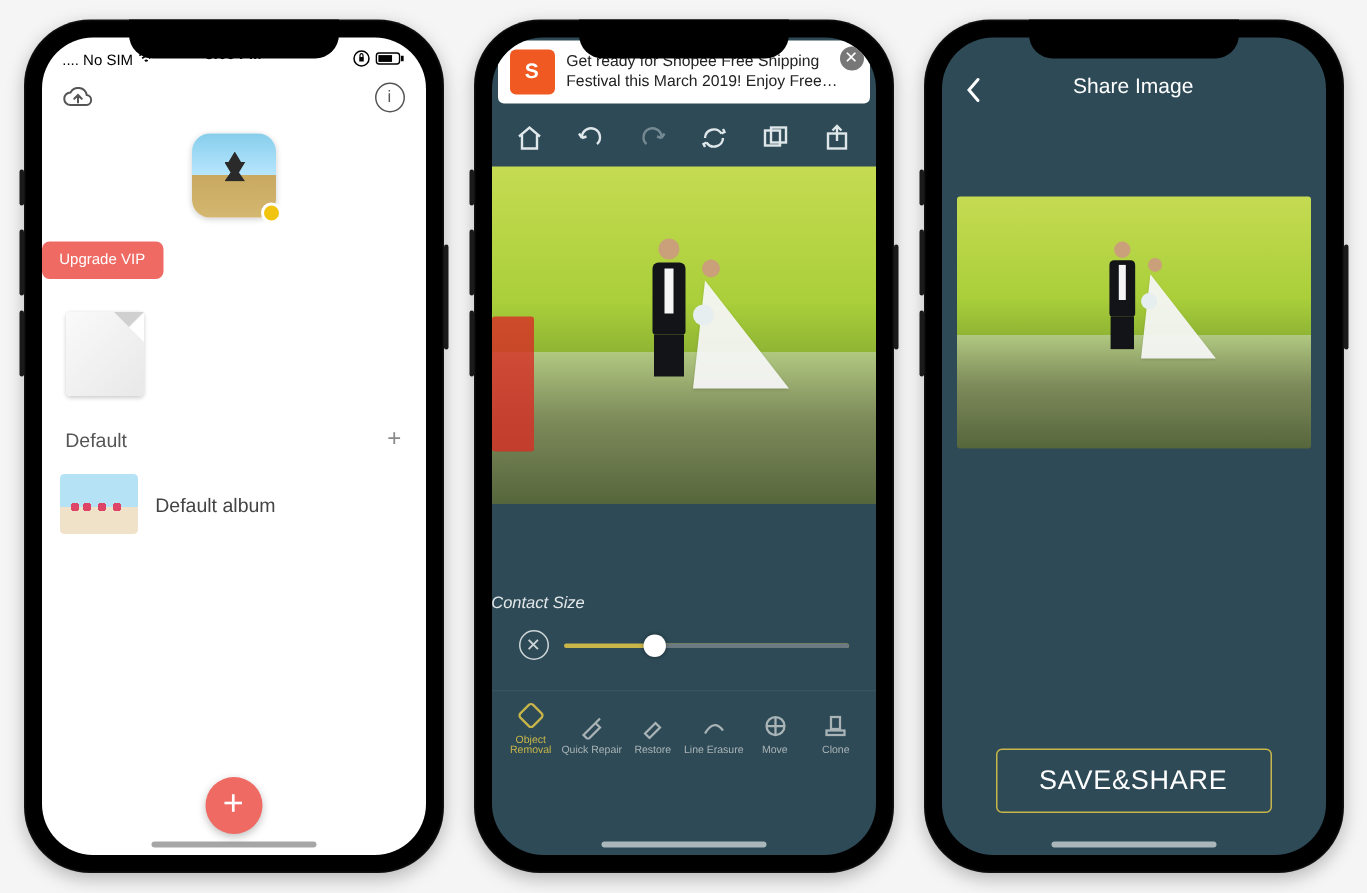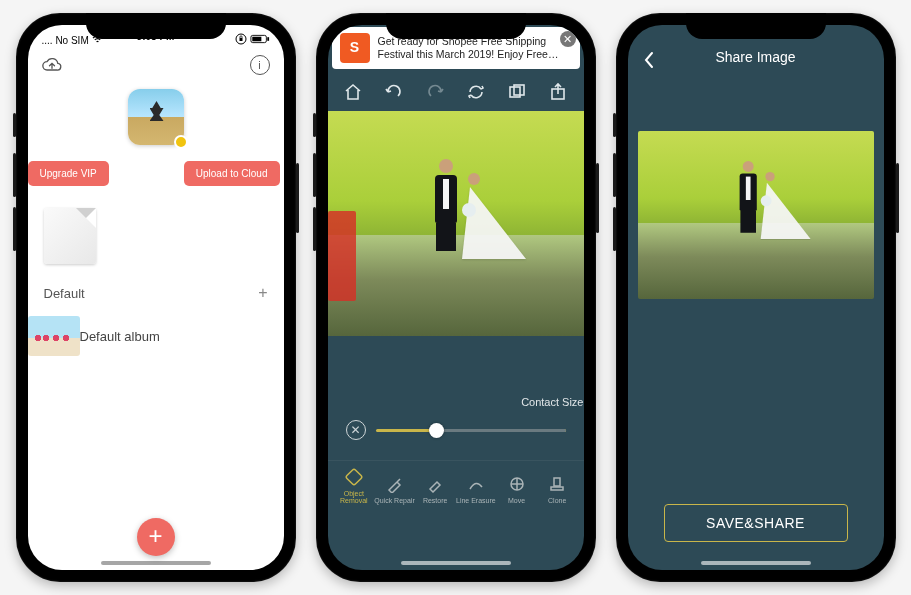--- a/index.html
+++ b/index.html
@@ -100,21 +100,21 @@
     width: 56px; height: 56px; border-radius: 12px;
     background: linear-gradient(180deg, #87CEEB 0%, #b8e6ff 50%, #c9a961 50%, #d4b770 100%);
     box-shadow: 0 1px 4px rgba(0,0,0,0.2);
     position: relative;
   }
   .app-thumb::after{
     content:""; position:absolute; left:22px; top:12px; width:14px; height:20px;
     background:#2a2a2a; clip-path: polygon(50% 0, 80% 35%, 100% 35%, 70% 70%,100% 100%,0 100%,30% 70%,0 35%,20% 35%);
   }
   .badge-dot{position:absolute; right:-4px; bottom:-4px;width:14px;height:14px;border-radius:50%;background:#f1c40f;border:2px solid #fff;}
-  .p1 .btn-row { display:flex; justify-content:space-between; gap:12px; padding: 12px 4px 18px 0;}
+  .p1 .btn-row { display:flex; justify-content:flex-start; gap:12px; padding: 12px 4px 18px 0;}
   .pill-btn {
     background: #ef6a63;
     color: #fff;
     font-size: 10px;
     padding: 7px 12px;
     border-radius: 5px;
     border: none;
   }
   .sec-header {
     display:flex; justify-content:space-between; align-items:center;
@@ -133,22 +133,22 @@
     box-shadow: 0 1px 3px rgba(0,0,0,0.2);
     position:relative;
   }
   .paper-thumb::before{
     content:""; position:absolute; top:0; right:0; width:20px; height:20px;
     background:linear-gradient(135deg,#fff 48%, #d0d0d0 52%);
     clip-path: polygon(0 0, 100% 100%, 0 100%);
     transform: rotate(180deg);
   }
   .album-row {
-    display:flex; align-items:center; 
-    padding: 8px 0;
+    display:flex; align-items:center; gap:12px;
+    padding: 8px 12px;
   }
   .album-thumb {
     width: 52px; height: 40px; border-radius:3px;
     background: linear-gradient(180deg,#b5e3f5 0%, #b5e3f5 55%, #efe2c8 55%);
     position:relative; overflow:hidden;
   }
   .album-thumb::after{
     content:""; position:absolute; left:6px; top:12px; width:40px; height:20px;
     background: radial-gradient(circle at 10% 50%, #d46 0 3px, transparent 3px),
                 radial-gradient(circle at 30% 50%, #d46 0 3px, transparent 3px),
@@ -209,21 +209,21 @@
   .bride .dress{
     width:0;height:0;margin-top:2px;
     border-left:8px solid transparent;
     border-right:56px solid transparent;
     border-bottom:72px solid rgba(248,248,250,0.92);
     filter: drop-shadow(0 1px 1px rgba(0,0,0,0.15));
   }
   .bouquet{position:absolute;left:0px;top:30px;width:14px;height:14px;border-radius:50%;background:#e6eef0;}
   .p2 .controls { flex:1; position:relative;}
   .size-label{
-    text-align:right;color:#e2e7e9;font-size:11px;padding-top:60px;
+    text-align:left;color:#e2e7e9;font-size:11px;padding-top:60px;font-style:italic;
   }
   .slider-row{
     display:flex;align-items:center;gap:10px;padding:12px 18px;
   }
   .cancel-circle{
     width:20px;height:20px;border:1.4px solid #cfd6d8;border-radius:50%;
     color:#cfd6d8;font-size:12px;display:flex;align-items:center;justify-content:center;
   }
   .slider-track{
     flex:1;height:3px;background:#c9b64a;border-radius:2px;position:relative;
@@ -258,21 +258,21 @@
   .p3 .share-photo{
     margin: 54px 10px 0 10px;
     height: 168px;
     background: linear-gradient(180deg, #c5db52 0%, #aacf3a 40%, #8fb534 55%, #b0c880 55%, #7d8a5a 75%, #56663c 100%);
     position:relative;border-radius:2px;overflow:hidden;
   }
   .p3 .share-photo .couple{ top:30px; transform:translateX(-50%) scale(0.78); transform-origin:top center;}
   .save-share{
     margin: auto 36px 28px 36px;
     border:1.5px solid #c9b64a;color:#fff;background:transparent;
-    padding:10px;border-radius:4px;font-size:14px;letter-spacing:0.5px;
+    padding:10px;border-radius:4px;font-size:18px;letter-spacing:0.5px;
     text-align:center;
   }
 </style>
 </head>
 <body>
 
 <div class="phone p1">
   <div class="side-btn l1"></div>
     <div class="side-btn l2"></div>
     <div class="side-btn l3"></div>
@@ -318,21 +318,20 @@
     </div>
 
     <div class="app-thumb-row">
       <div class="app-thumb">
           <div class="badge-dot"></div>
         </div>
     </div>
 
     <div class="btn-row">
       <button class="pill-btn">Upgrade VIP</button>
-      <button class="pill-btn">Upload to Cloud</button>
     </div>
 
     <div class="recent-item">
       <div class="paper-thumb"></div>
     </div>
 
     <div class="sec-header">
       <span>Default</span>
       <span class="plus-icon">+</span>
     </div>

